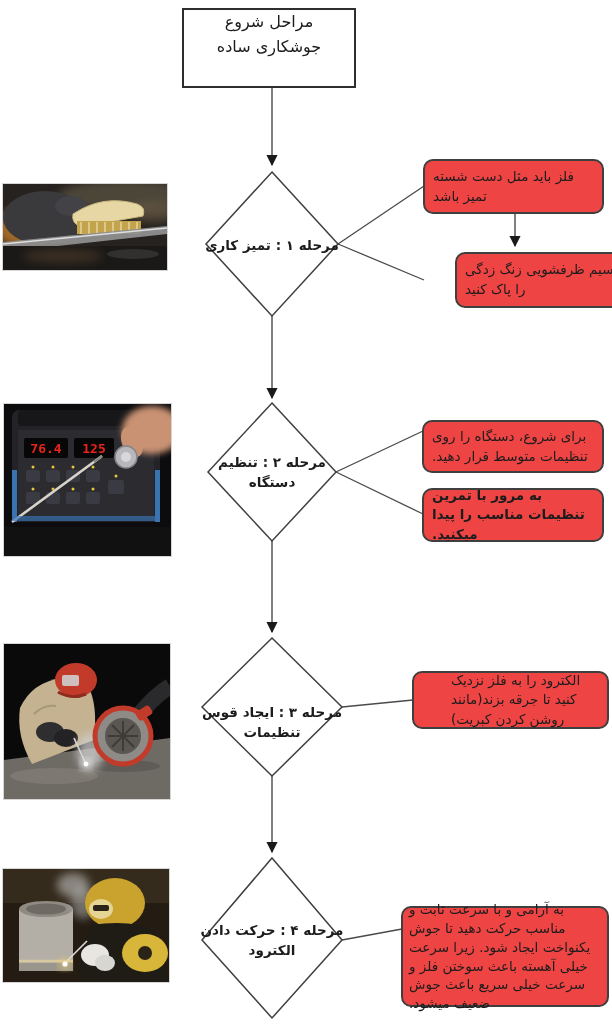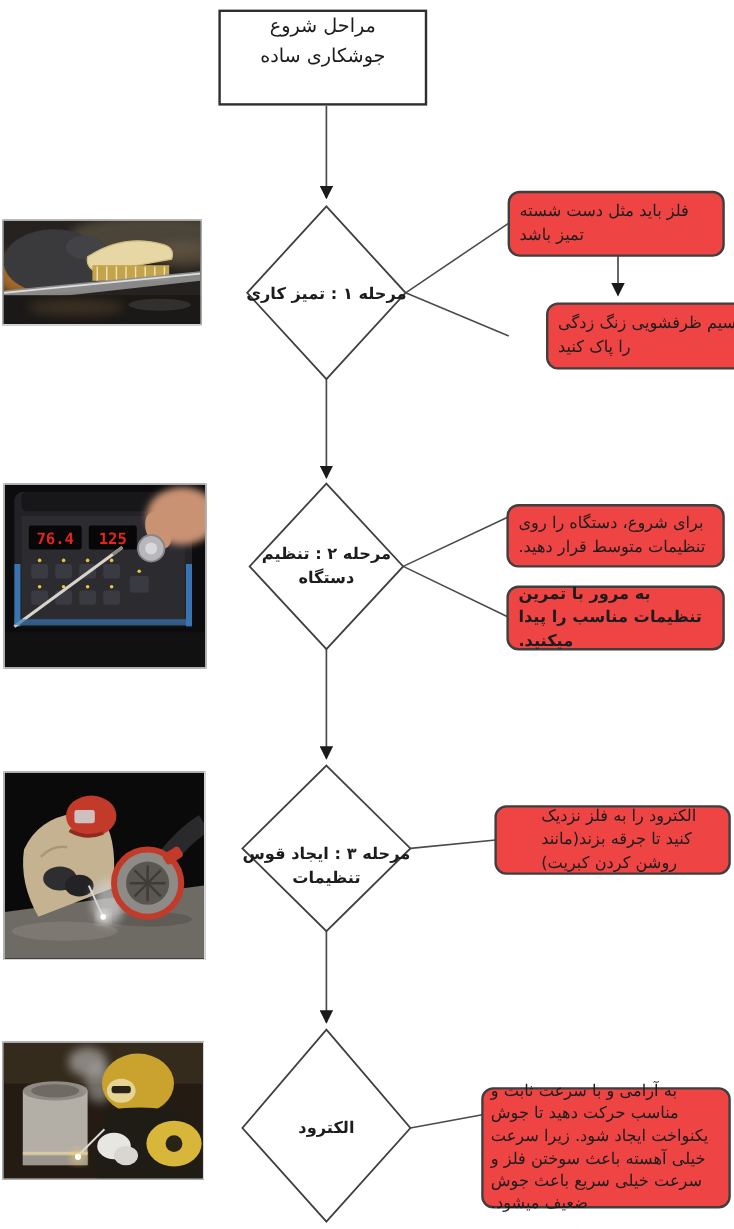--- a/index.html
+++ b/index.html
@@ -70,20 +70,21 @@
   </div>
   <div class="dlabel" style="left:212px;top:447px;width:120px;height:50px;" dir="rtl">
     <span>مرحله ۲ : تنظیم</span>
     <span>دستگاه</span>
   </div>
   <div class="dlabel" style="left:197px;top:682px;width:150px;height:50px;margin-top:15px;" dir="rtl">
     <span>مرحله ۳ : ایجاد قوس</span>
     <span>تنظیمات</span>
   </div>
   <div class="dlabel" style="left:197px;top:915px;width:150px;height:50px;" dir="rtl">
+    <span>مرحله ۴ : حرکت دادن</span>
     <span>الکترود</span>
   </div>
 
   <div class="note" style="left:423px;top:159px;width:181px;height:55px;" dir="rtl">فلز باید مثل دست شسته تمیز باشد</div>
   <div class="note" style="left:423px;top:252px;width:181px;height:56px;margin-left:32px;" dir="rtl">با سیم ظرفشویی زنگ زدگی را پاک کنید</div>
   <div class="note" style="left:422px;top:405px;width:182px;height:53px;margin-top:15px;" dir="rtl">برای شروع، دستگاه را روی تنظیمات متوسط قرار دهید.</div>
   <div class="note" style="left:422px;top:488px;width:182px;height:54px;font-weight:bold;" dir="rtl">به مرور با تمرین تنظیمات مناسب را پیدا میکنید.</div>
   <div class="note" style="left:412px;top:671px;width:197px;height:58px;padding-left:37px;" dir="rtl">الکترود را به فلز نزدیک کنید تا جرقه بزند(مانند روشن کردن کبریت)</div>
   <div class="note note--tall" style="left:401px;top:878px;width:208px;height:101px;margin-top:28px;" dir="rtl">به آرامی و با سرعت ثابت و مناسب حرکت دهید تا جوش یکنواخت ایجاد شود. زیرا سرعت خیلی آهسته باعث سوختن فلز و سرعت خیلی سریع باعث جوش ضعیف میشود.</div>
 

